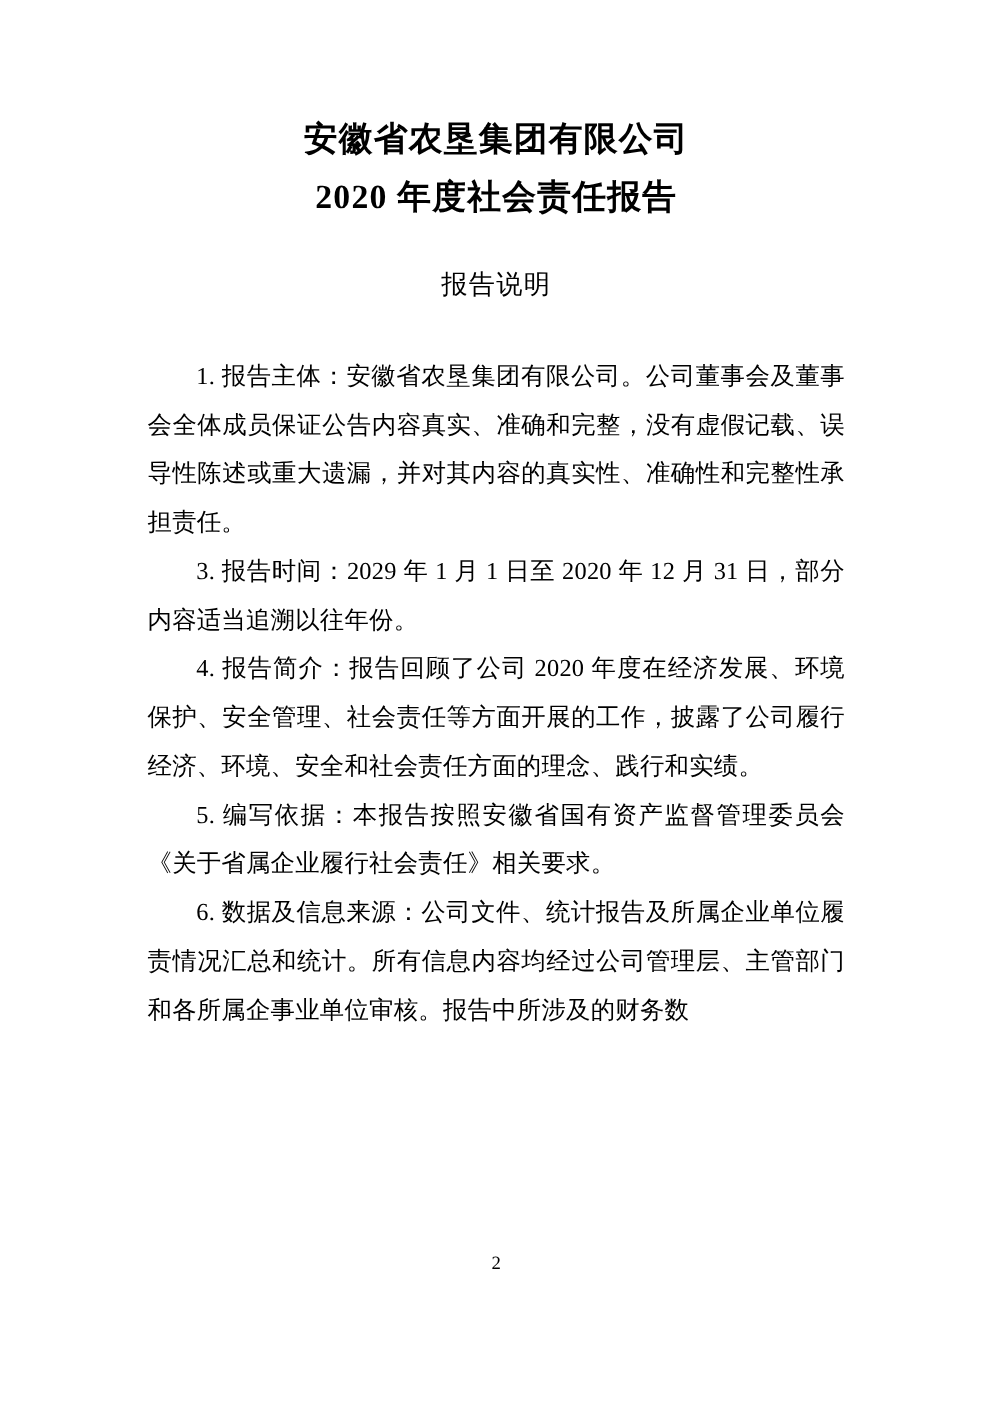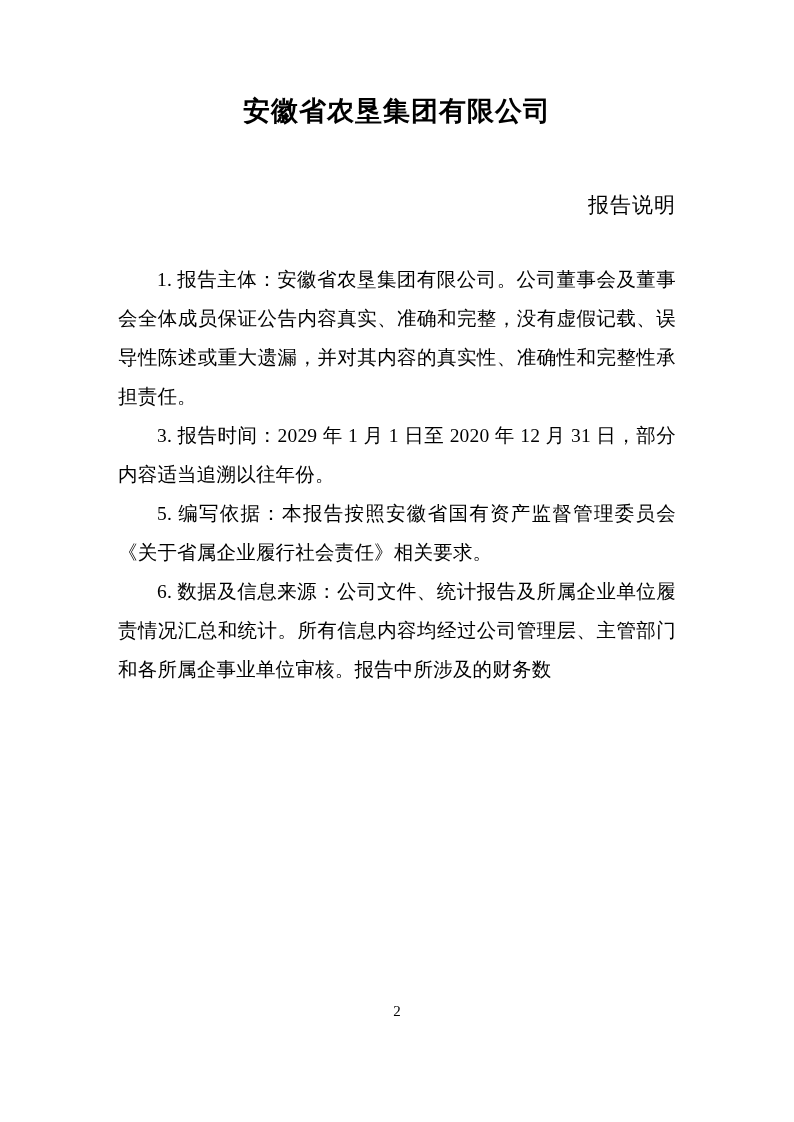--- a/index.html
+++ b/index.html
@@ -27,24 +27,24 @@
     text-align: center;
   }
   .title-line {
     font-size: 27px;
     font-weight: bold;
     letter-spacing: 1px;
     line-height: 46px;
     white-space: nowrap;
   }
   .section-heading {
-    text-align: right;
+    text-align: center;
     font-size: 21px;
     line-height: 30px;
-    margin-top: 56px;
+    margin-top: 32px;
     letter-spacing: 1px;
   }
   .body-block {
     margin-top: 40px;
   }
   p.para {
     font-size: 19.5px;
     line-height: 39px;
     text-align: justify;
     text-justify: inter-ideograph;
@@ -62,26 +62,28 @@
     font-family: "Liberation Serif", "DejaVu Serif", serif;
   }
 </style>
 </head>
 <body>
 
 <div class="page">
 
   <div class="title-block">
     <div class="title-line">安徽省农垦集团有限公司</div>
+    <div class="title-line">2020 年度社会责任报告</div>
   </div>
 
   <div class="section-heading">报告说明</div>
 
   <div class="body-block">
     <p class="para">1. 报告主体：安徽省农垦集团有限公司。公司董事会及董事会全体成员保证公告内容真实、准确和完整，没有虚假记载、误导性陈述或重大遗漏，并对其内容的真实性、准确性和完整性承担责任。</p>
     <p class="para">3. 报告时间：2029 年 1 月 1 日至 2020 年 12 月 31 日，部分内容适当追溯以往年份。</p>
+    <p class="para">4. 报告简介：报告回顾了公司 2020 年度在经济发展、环境保护、安全管理、社会责任等方面开展的工作，披露了公司履行经济、环境、安全和社会责任方面的理念、践行和实绩。</p>
     <p class="para">5. 编写依据：本报告按照安徽省国有资产监督管理委员会《关于省属企业履行社会责任》相关要求。</p>
     <p class="para">6. 数据及信息来源：公司文件、统计报告及所属企业单位履责情况汇总和统计。所有信息内容均经过公司管理层、主管部门和各所属企事业单位审核。报告中所涉及的财务数</p>
   </div>
 
   <div class="page-number">2</div>
 
 </div>
 
 </body></html>

